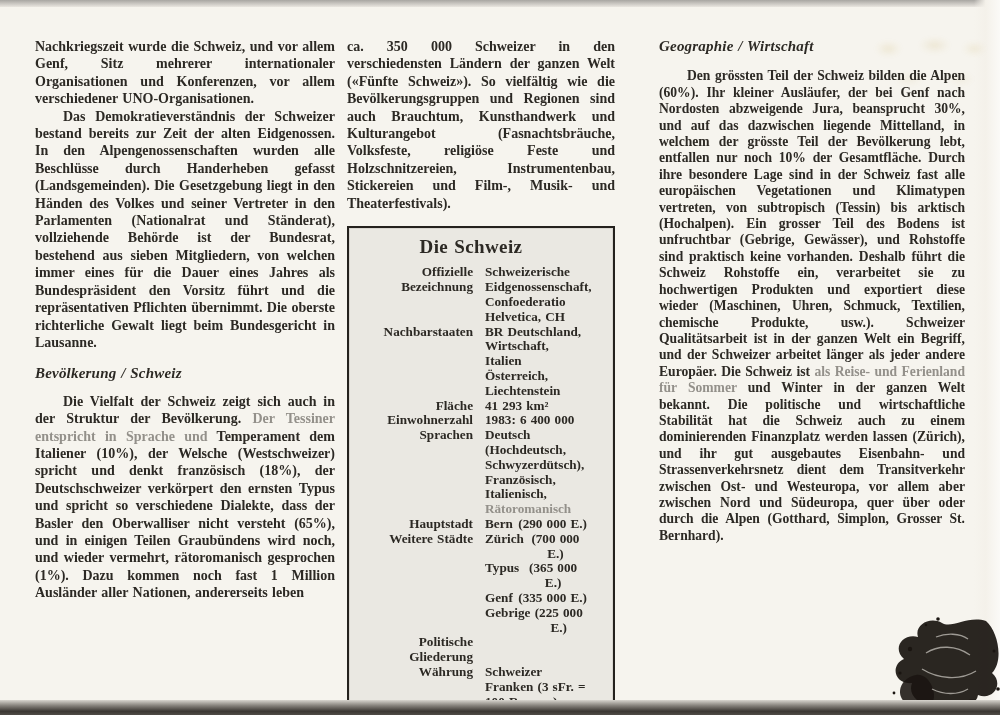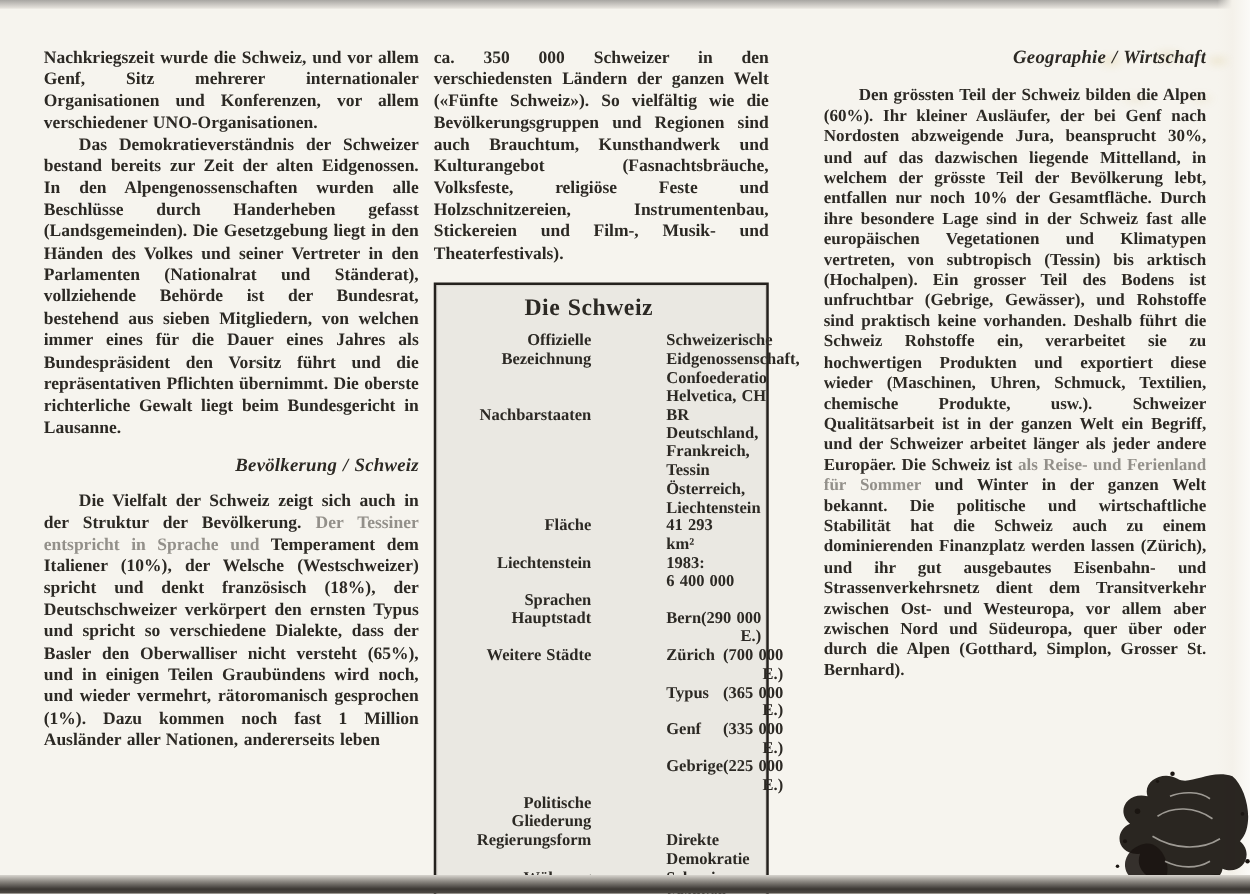--- a/index.html
+++ b/index.html
@@ -19,35 +19,35 @@
 
   .col{position:absolute;top:38px;text-align:justify;font-weight:700;
     hyphens:auto;-webkit-hyphens:auto;word-spacing:0.06em;}
   .col p{margin:0;}
   .col-left{left:35px;width:300px;font-size:14px;line-height:17.4px;}
   .col-mid{left:347px;width:268px;font-size:14px;line-height:17.4px;}
   .col-right{left:659px;width:306px;font-size:13.6px;line-height:16.4px;top:36px;
     height:664px;overflow:hidden;}
   .indent{text-indent:28px;}
   .section-heading{font-style:italic;font-weight:700;font-size:15px;
-    margin:14px 0 10px 0;text-align:right;letter-spacing:0.2px;}
+    margin:14px 0 10px 0;text-align:left;letter-spacing:0.2px;}
   .col-right .section-heading{margin:2px 0 14px 0;}
   .faded{color:#93908a;}
 
   
   .infobox{margin-top:14px;border:2.5px solid #24211d;background:#eae8e2;
     padding:8px 26px 12px 6px;box-shadow:0 0 0 1px #d8d5cf inset;}
   .infobox-title{text-align:center;font-weight:700;font-size:19px;
     letter-spacing:0.4px;margin:2px 0 10px 0;}
   .infobox-rows{font-size:13.2px;line-height:14.8px;font-weight:700;}
-  .irow{display:flex;gap:48px;}
+  .irow{display:flex;}
   .irow .lbl{width:118px;flex:none;text-align:right;padding-right:12px;}
   .irow .val{flex:1;text-align:left;}
   .city{display:flex;justify-content:space-between;}
-  .city .pop{text-align:right;}
+  .city .pop{text-align:center;}
 
   
   .smudge{position:absolute;filter:blur(3px);opacity:.55;pointer-events:none;}
   .smudge-a{left:862px;top:30px;width:132px;height:34px;
     background:
       radial-gradient(18px 9px at 20% 55%,rgba(186,150,40,.34),rgba(186,150,40,0) 70%),
       radial-gradient(22px 10px at 55% 45%,rgba(176,140,36,.30),rgba(176,140,36,0) 70%),
       radial-gradient(16px 8px at 85% 55%,rgba(186,150,40,.32),rgba(186,150,40,0) 70%);}
   .smudge-b{left:874px;top:66px;width:116px;height:26px;
     background:
@@ -78,32 +78,33 @@
   <div class="infobox">
     <div class="infobox-title">Die Schweiz</div>
     <div class="infobox-rows">
 
       <div class="irow">
         <div class="lbl">Offizielle Bezeichnung</div>
         <div class="val">Schweizerische Eidgenossenschaft, Confoederatio Helvetica, CH</div>
       </div>
       <div class="irow">
         <div class="lbl">Nachbarstaaten</div>
-        <div class="val">BR Deutschland, Frankreich, Tessin Österreich, Liechtenstein</div>
+        <div class="val">BR Deutschland, Wirtschaft, Italien Österreich, Liechtenstein</div>
       </div>
       <div class="irow">
         <div class="lbl">Fläche</div>
         <div class="val">41&nbsp;293 km²</div>
       </div>
       <div class="irow">
-        <div class="lbl">Liechtenstein</div>
+        <div class="lbl">Einwohnerzahl</div>
         <div class="val">1983: 6&nbsp;400&nbsp;000</div>
       </div>
       <div class="irow">
         <div class="lbl">Sprachen</div>
+        <div class="val"><span>Deutsch (Hochdeutsch, Schwyzerdütsch), Französisch, Italienisch,</span> <span class="faded" style="display:block">Rätoromanisch</span></div>
       </div>
       <div class="irow">
         <div class="lbl">Hauptstadt</div>
         <div class="val">
           <div class="city">
               <span>Bern</span>
               <span class="pop">(290&nbsp;000 E.)</span>
             </div>
         </div>
       </div>
@@ -123,24 +124,20 @@
               <span class="pop">(335&nbsp;000 E.)</span>
             </div>
           <div class="city">
               <span>Gebrige</span>
               <span class="pop">(225&nbsp;000 E.)</span>
             </div>
         </div>
       </div>
       <div class="irow">
         <div class="lbl">Politische Gliederung</div>
-      </div>
-      <div class="irow">
-        <div class="lbl">Regierungsform</div>
-        <div class="val">Direkte Demokratie</div>
       </div>
       <div class="irow">
         <div class="lbl">Währung</div>
         <div class="val">Schweizer Franken (3 sFr. = 100 Rappen)</div>
       </div>
 
     </div>
   </div>
 </div>
 

